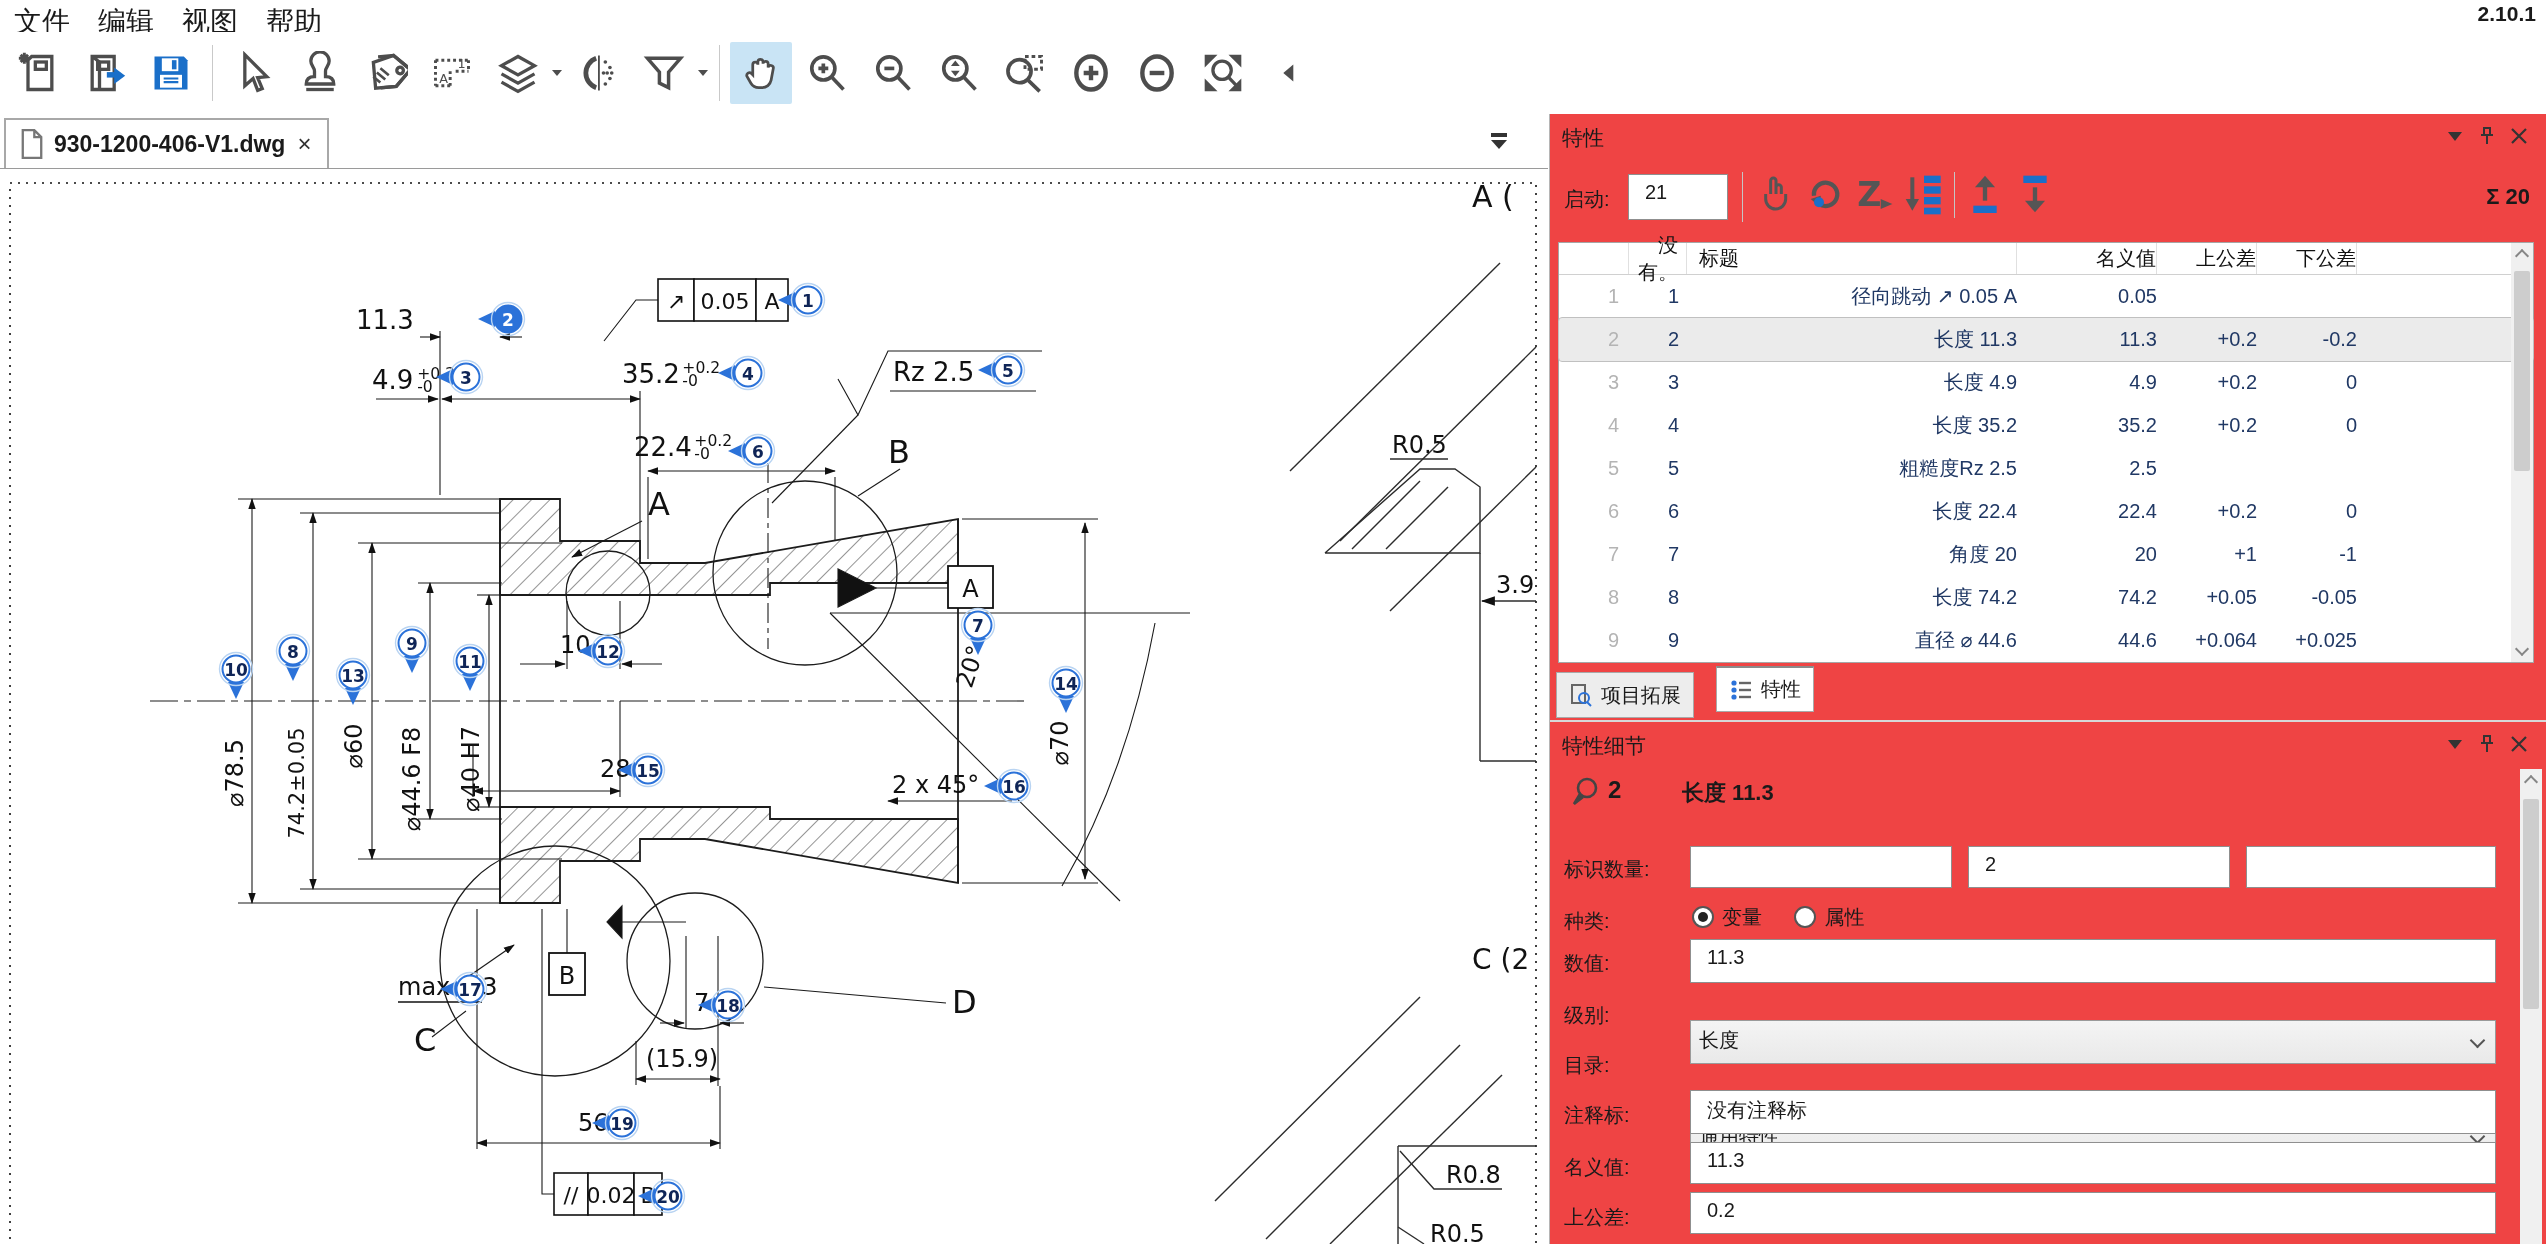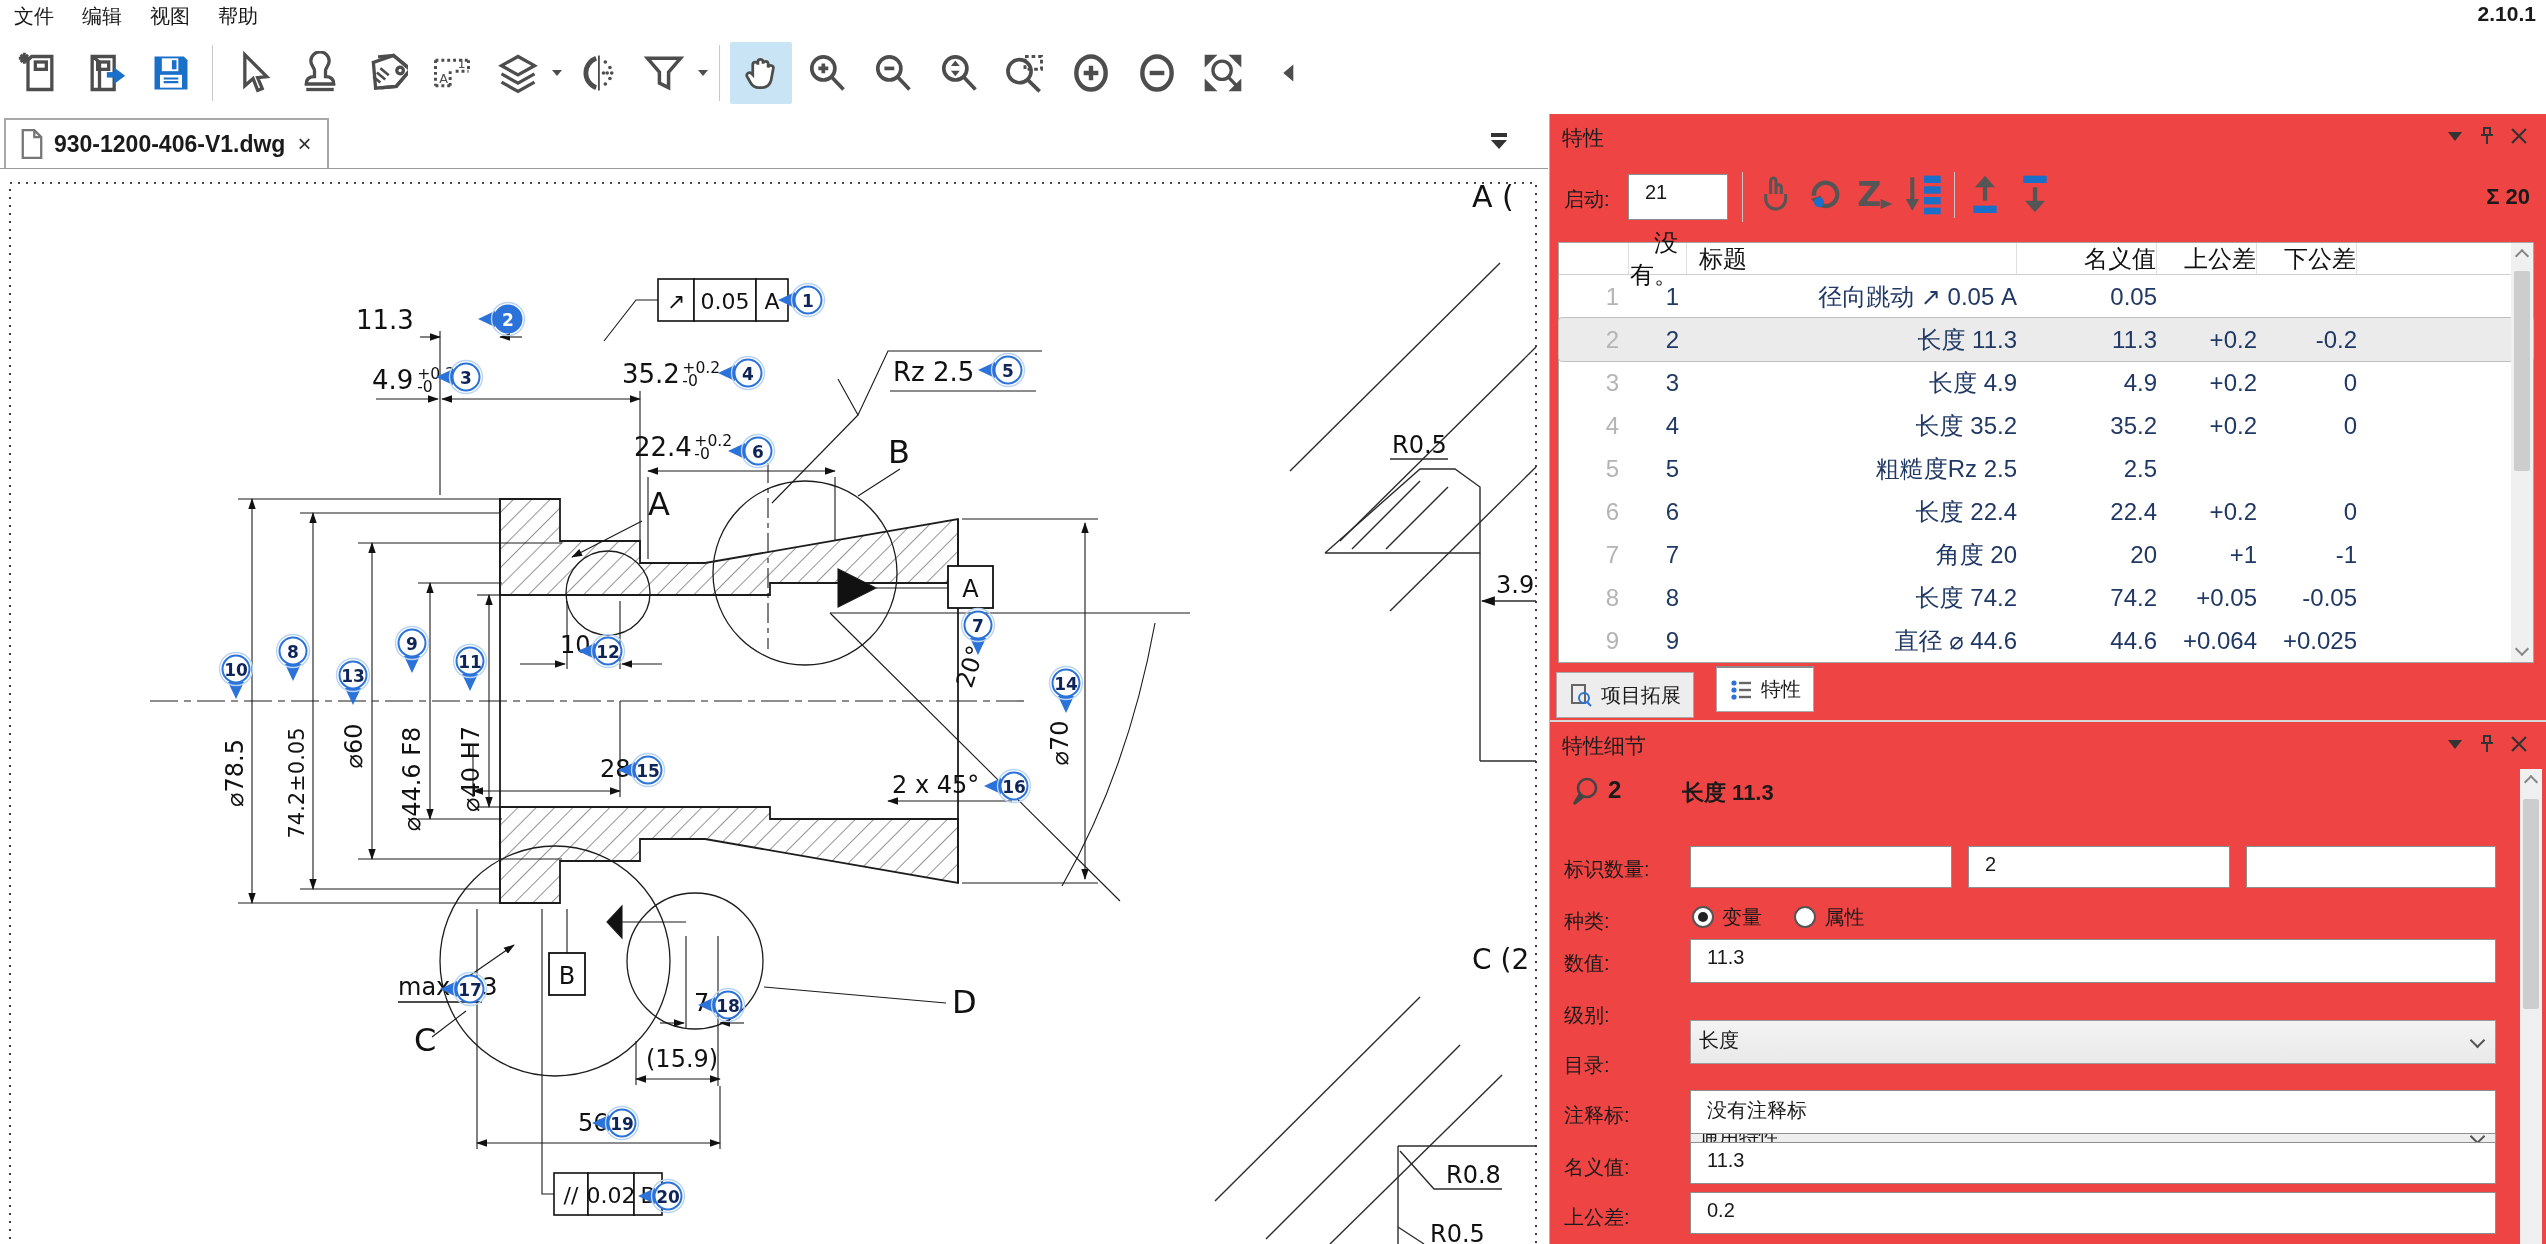--- a/index.html
+++ b/index.html
@@ -1,21 +1,21 @@
 <!DOCTYPE html>
 <html><head>
 <meta charset="utf-8">
 <style>
   * { margin:0; padding:0; box-sizing:border-box; }
   html,body { width:2546px; height:1244px; overflow:hidden; background:#fff;
     font-family:"Liberation Sans","DejaVu Sans",sans-serif; color:#1a1a1a; }
   .abs { position:absolute; }
   
   #menubar { position:absolute; left:0; top:0; width:2546px; height:30px; background:#fff; }
-  .menu-item { display:inline-block; padding:3px 14px; font-size:20px; cursor:default; }
+  .menu-item { display:inline-block; padding:3px 14px; font-size:28px; cursor:default; }
   #version { position:absolute; right:10px; top:2px; font-size:21px; font-weight:bold; }
   
   #toolbar { position:absolute; left:0; top:32px; width:2546px; height:82px; background:#fff;
     display:flex; align-items:center; padding-left:6px; }
   .tbtn { width:62px; height:62px; display:flex; align-items:center; justify-content:center;
     margin:0 2px; border-radius:2px; }
   .tbtn.active { background:#c9e4f5; }
   .tsep { width:1px; height:56px; background:#c9c9c9; margin:0 8px; }
   .tdd { width:14px; display:flex; align-items:center; }
   
@@ -36,21 +36,21 @@
   .ptbar-label { font-size:20px; }
   .inputbox { background:#fff; border:1px solid #8f8f8f; font-size:20px; padding:6px 16px;
     overflow:hidden; white-space:nowrap; }
   .selectbox { background:linear-gradient(#f4f4f4,#e9e9e9); border:1px solid #9a9a9a;
     font-size:20px; padding:6px 8px; position:relative; }
   .chev { position:absolute; right:12px; top:14px; width:11px; height:11px;
     border-right:2px solid #555; border-bottom:2px solid #555; transform:rotate(45deg); }
   .flabel { position:absolute; left:14px; font-size:20px; }
   
   #ptable { position:absolute; left:8px; top:128px; width:976px; height:421px; background:#fff;
-    border:1px solid #a6a6a6; font-size:24px; }
+    border:1px solid #a6a6a6; font-size:20px; }
   .trow { display:flex; height:43px; align-items:center; color:#203864; }
   .trow.hdr { height:32px; color:#111; border-bottom:1px solid #d0d0d0; }
   .trow.sel { background:#ebebeb; outline:1px solid #c0c0c0; border-radius:3px; }
   .c-idx { width:70px; text-align:right; padding-right:10px; color:#b4b4b4; }
   .c-no  { width:58px; text-align:right; padding-right:8px; }
   .c-title { width:330px; padding-left:12px; text-align:right; }
   .c-nom { width:140px; text-align:right; }
   .c-up  { width:100px; text-align:right; }
   .c-lo  { width:100px; text-align:right; }
   .hdr .c-no,.hdr .c-title,.hdr .c-nom,.hdr .c-up,.hdr .c-lo { color:#111; }

